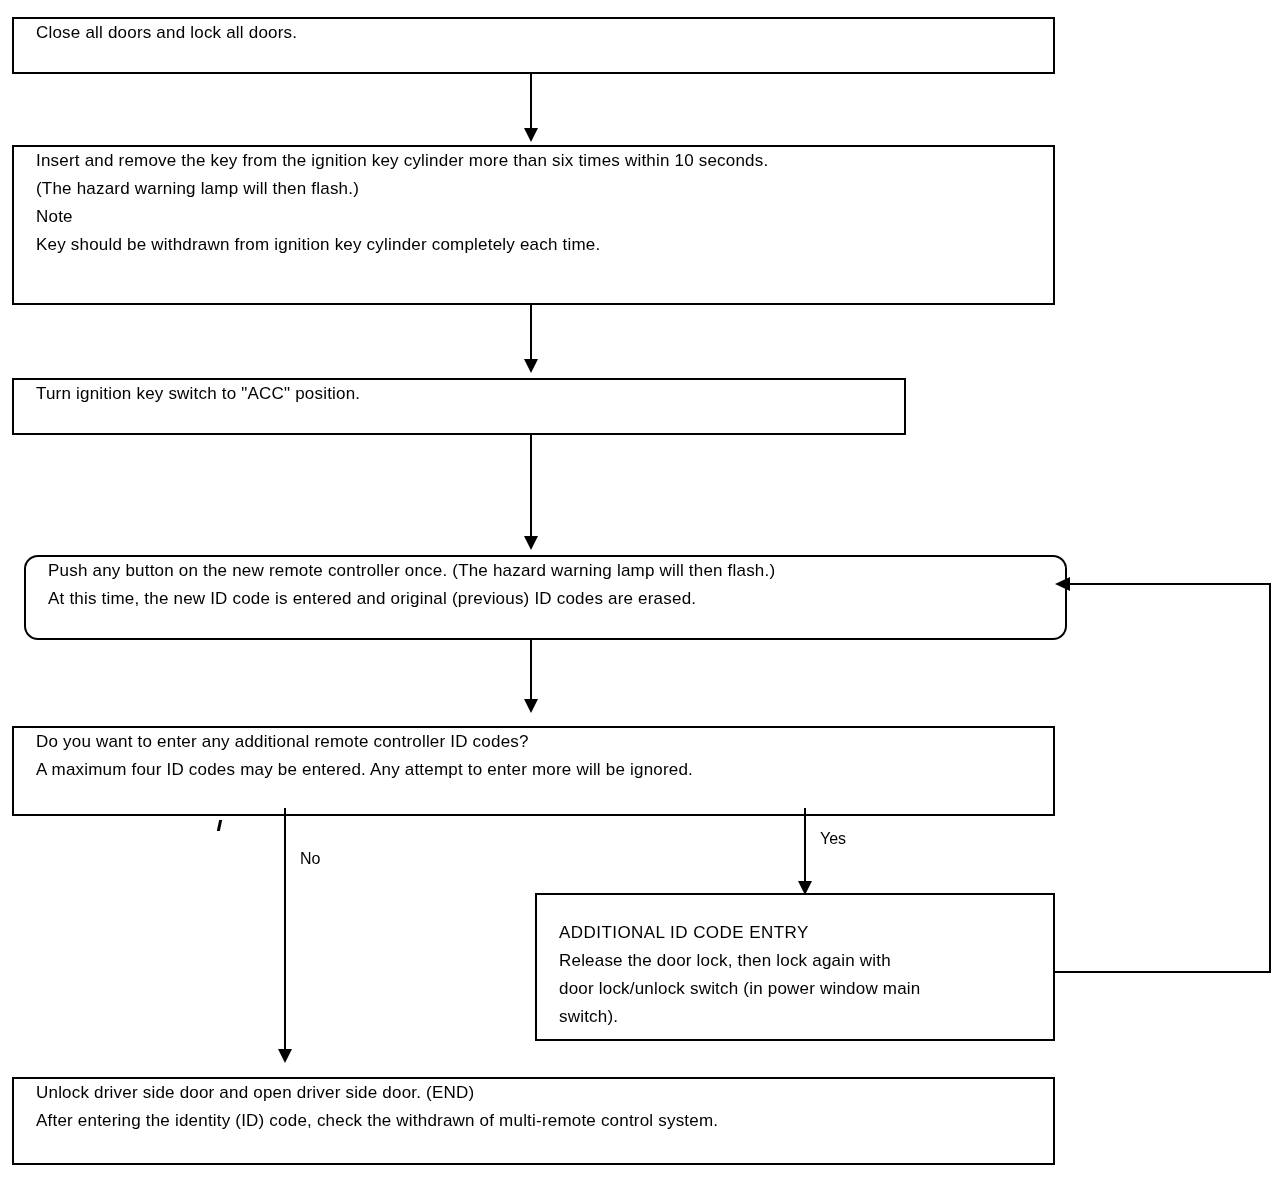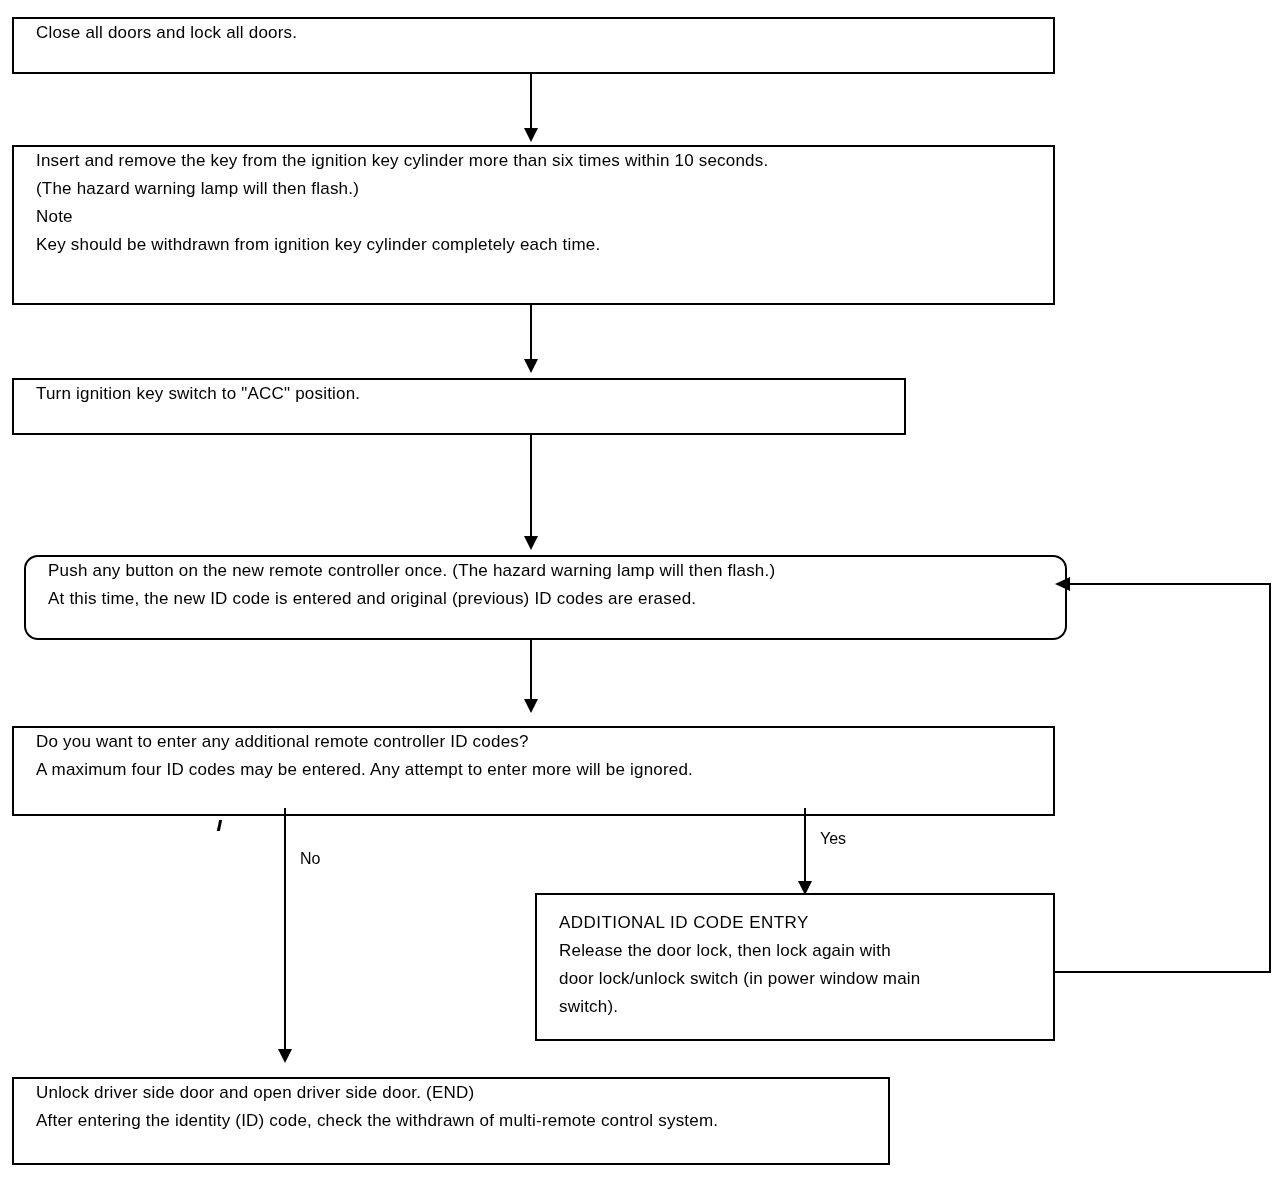--- a/index.html
+++ b/index.html
@@ -30,21 +30,21 @@
     left: 22px;
     right: 10px;
     top: 0;
     bottom: 0;
     display: flex;
     flex-direction: column;
     justify-content: flex-start;
   }
   .box.topalign .lines {
     justify-content: flex-start;
-    padding-top: 14px;
+    padding-top: 24px;
   }
   .line {
     font-size: 17px;
     line-height: 28px;
     letter-spacing: 0.2px;
     white-space: nowrap;
   }
   .line.b {
     font-weight: normal;
   }
@@ -162,20 +162,20 @@
       <div class="line">door lock/unlock switch (in power window main</div>
       <div class="line">switch).</div>
     </div>
   </div>
 
   <div class="hline" style="left:1055px; top:971px; width:216px;"></div>
   <div class="vline" style="left:1269px; top:583px; height:390px;"></div>
   <div class="hline" style="left:1070px; top:583px; width:201px;"></div>
   <div class="arrow-left" style="left:1055px; top:577px;"></div>
 
-  <div class="box" style="left:12px; top:1077px; width:878px; height:88px;">
+  <div class="box" style="left:12px; top:1077px; width:1043px; height:88px;">
     <div class="lines">
       <div class="line">Unlock driver side door and open driver side door. (END)</div>
       <div class="line b">After entering the identity (ID) code, check the withdrawn of multi-remote control system.</div>
     </div>
   </div>
 
 </div>
 
 </body></html>

